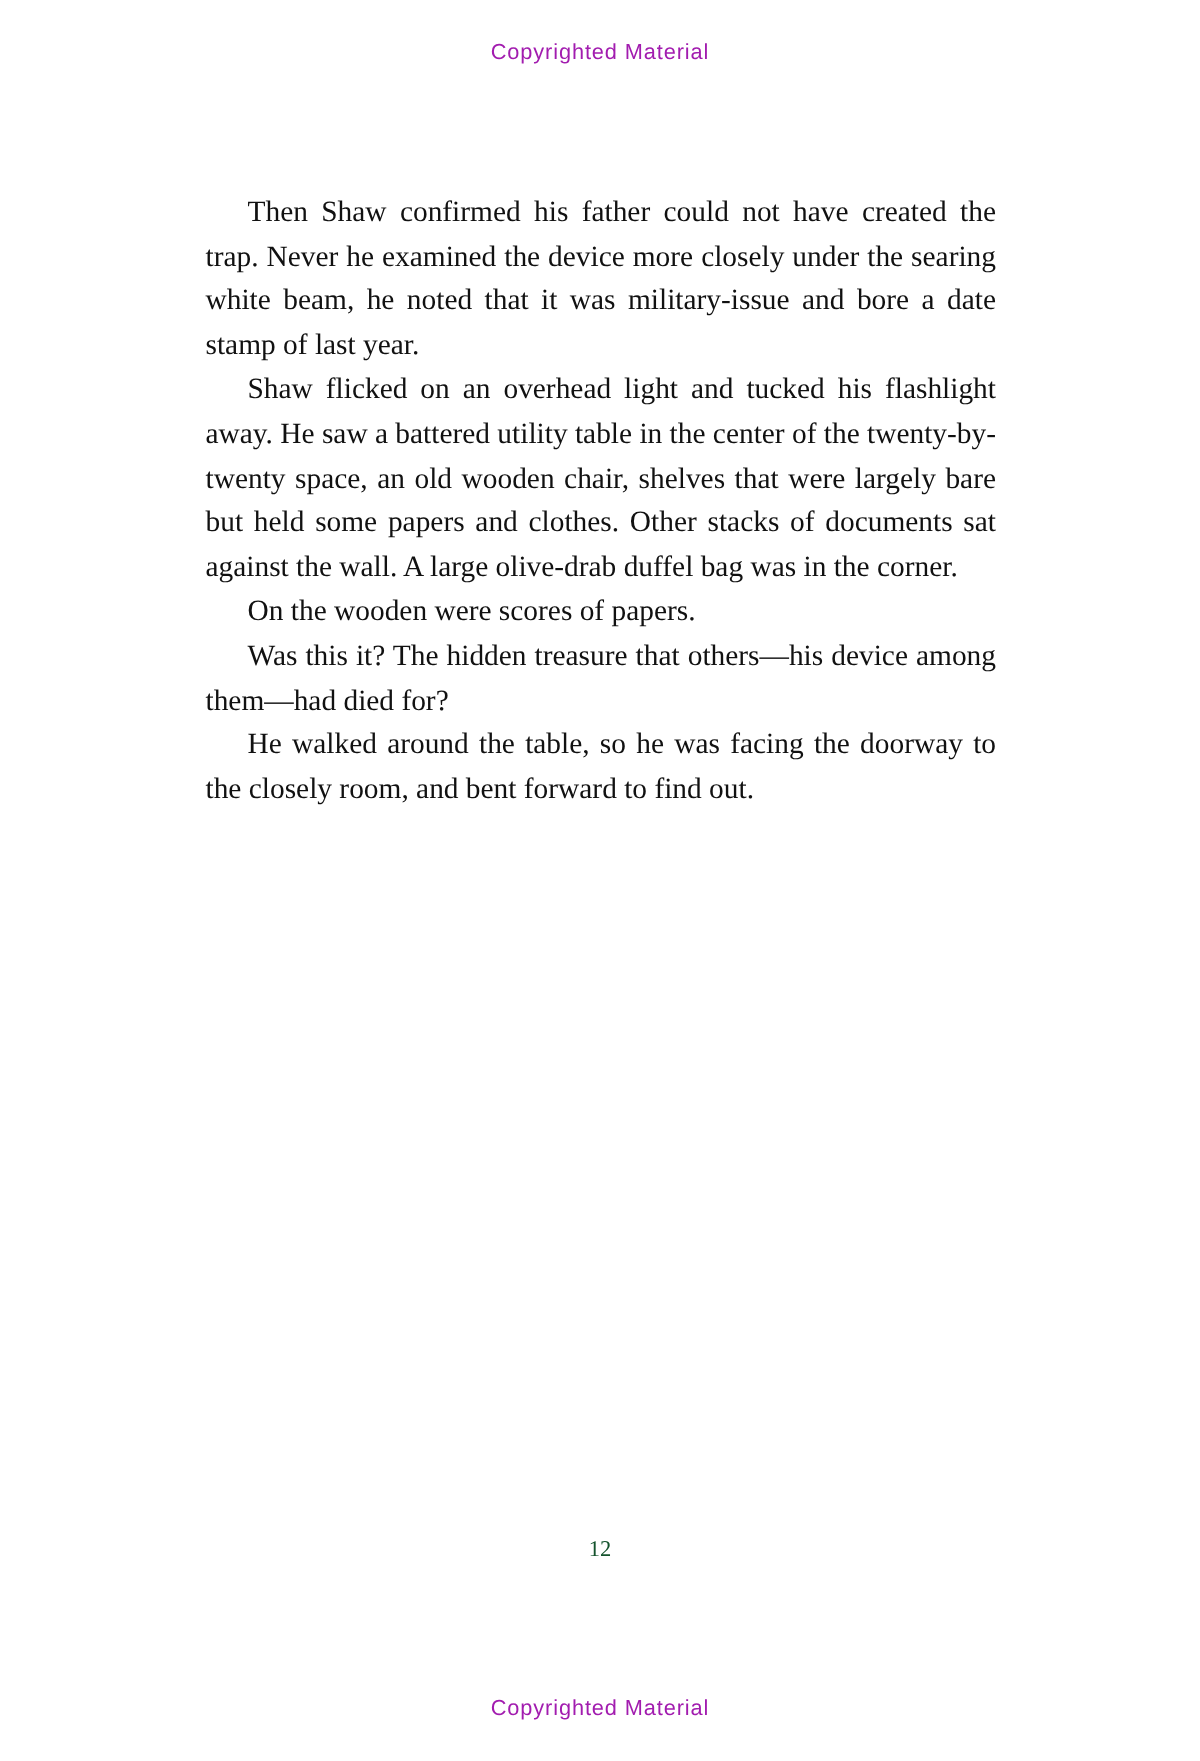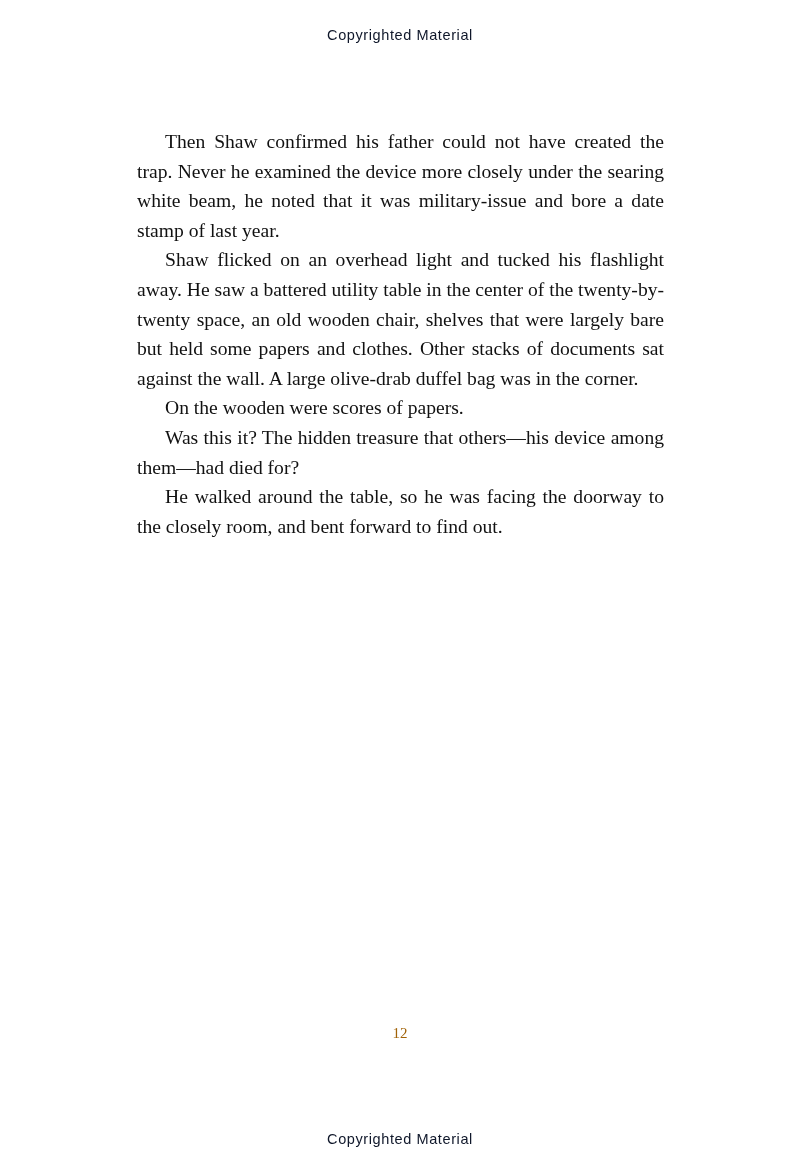--- a/index.html
+++ b/index.html
@@ -16,21 +16,21 @@
     overflow: hidden;
   }
   .watermark {
     position: absolute;
     left: 0;
     width: 800px;
     text-align: center;
     font-family: "Liberation Sans", sans-serif;
     font-size: 14.5px;
     letter-spacing: 0.6px;
-    color: #0f172a;
+    color: #a21caf;
   }
   .watermark-top { top: 27px; }
   .watermark-bottom { top: 1131px; }
 
   .page-body {
     position: absolute;
     left: 137px;
     top: 127px;
     width: 527px;
   }
@@ -49,21 +49,21 @@
     font-style: italic;
   }
   .page-number {
     position: absolute;
     left: 0;
     top: 1025px;
     width: 800px;
     text-align: center;
     font-family: "Liberation Serif", serif;
     font-size: 15px;
-    color: #a16207;
+    color: #14532d;
   }
 </style>
 </head>
 <body>
 
 <div class="watermark watermark-top">Copyrighted Material</div>
 
 <div class="page-body">
   <p class="para indent">Then Shaw confirmed his father could not have created the trap. Never he examined the device more closely under the searing white beam, he noted that it was military-issue and bore a date stamp of last year.</p>
   <p class="para indent">Shaw flicked on an overhead light and tucked his flashlight away. He saw a battered utility table in the center of the twenty-by-twenty space, an old wooden chair, shelves that were largely bare but held some papers and clothes. Other stacks of documents sat against the wall. A large olive-drab duffel bag was in the corner.</p>

